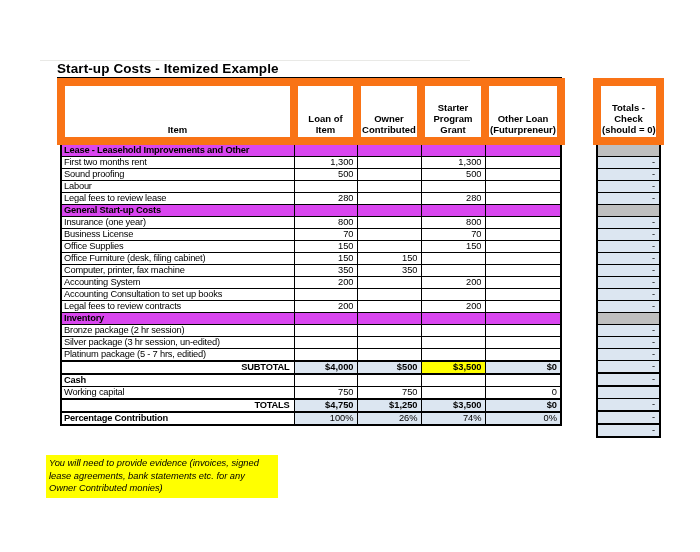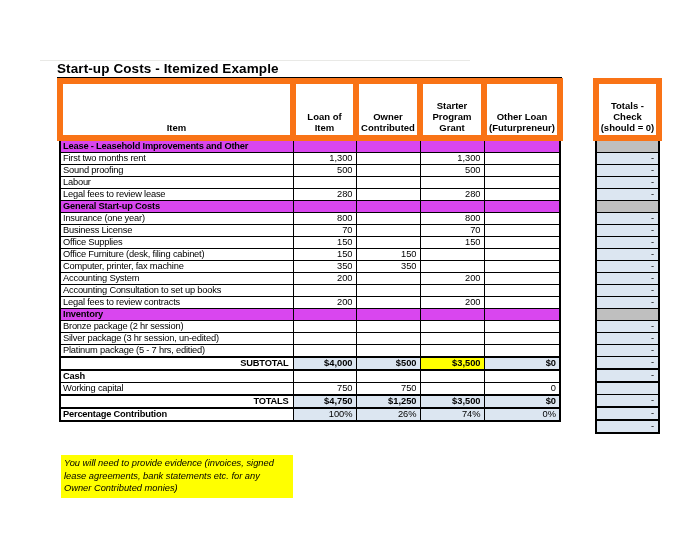--- a/index.html
+++ b/index.html
@@ -14,21 +14,21 @@
     font-size:13.5px; font-weight:bold; letter-spacing:0.1px;
     border-bottom:1.5px solid #000; padding-bottom:1px; white-space:nowrap;
   }
   .tables-wrap { position:absolute; left:57px; top:78px; }
   table { border-collapse:collapse; table-layout:fixed; }
   .main-table { position:absolute; left:0; top:0; width:500px; border:2px solid #000; }
   .check-table { position:absolute; left:536px; top:0; width:63px; border:2px solid #000; }
   th, td { border:1px solid #000; overflow:hidden; white-space:nowrap; }
   th {
     height:49px; vertical-align:bottom; text-align:center; font-weight:bold;
-    border:6px solid #f97316; font-size:9.5px; line-height:11px; padding:0 1px 2px; background:#fff;
+    border:8px solid #f97316; font-size:9.5px; line-height:11px; padding:0 1px 2px; background:#fff;
   }
   td { height:11px; line-height:11px; font-size:9.3px; padding:0 2px; vertical-align:middle; }
   .main-table td:first-child { letter-spacing:-0.2px; }
   .num { text-align:right; padding:0 3px; }
   
   .main-table .row-section td { background:#d946ef; font-weight:bold; }
   .main-table .row-label td:first-child { font-weight:bold; }
   .main-table .row-subtotal td, .main-table .row-totals td {
     font-weight:bold; border-top:2px solid #000; border-bottom:2px solid #000;text-align:right;
   }
@@ -41,21 +41,21 @@
   .main-table .row-percent td.num { background:#DCE6F1;margin-top:13px; }
   
   .check-table td.check { background:#DCE6F1; text-align:right; padding:0 4px; }
   .check-table .row-section td.check { background:#BFBFBF; }
   .check-table .row-subtotal td.check, .check-table .row-totals td.check {
     border-top:2px solid #000; border-bottom:2px solid #000;
   }
   .check-table tr.last td.check { border:2px solid #000; }
   
   .note {
-    position:absolute; left:61px; top:455px; width:225px;
+    position:absolute; left:46px; top:455px; width:225px;
     background:#FFFF00; font-style:italic; font-size:9.3px; line-height:12.5px;
     padding:2px 4px 3px 3px; color:#000;
   }
 </style>
 </head>
 <body>
 
 <div class="faint-rule"></div>
 
 <div class="page-title">Start-up Costs - Itemized Example</div>

